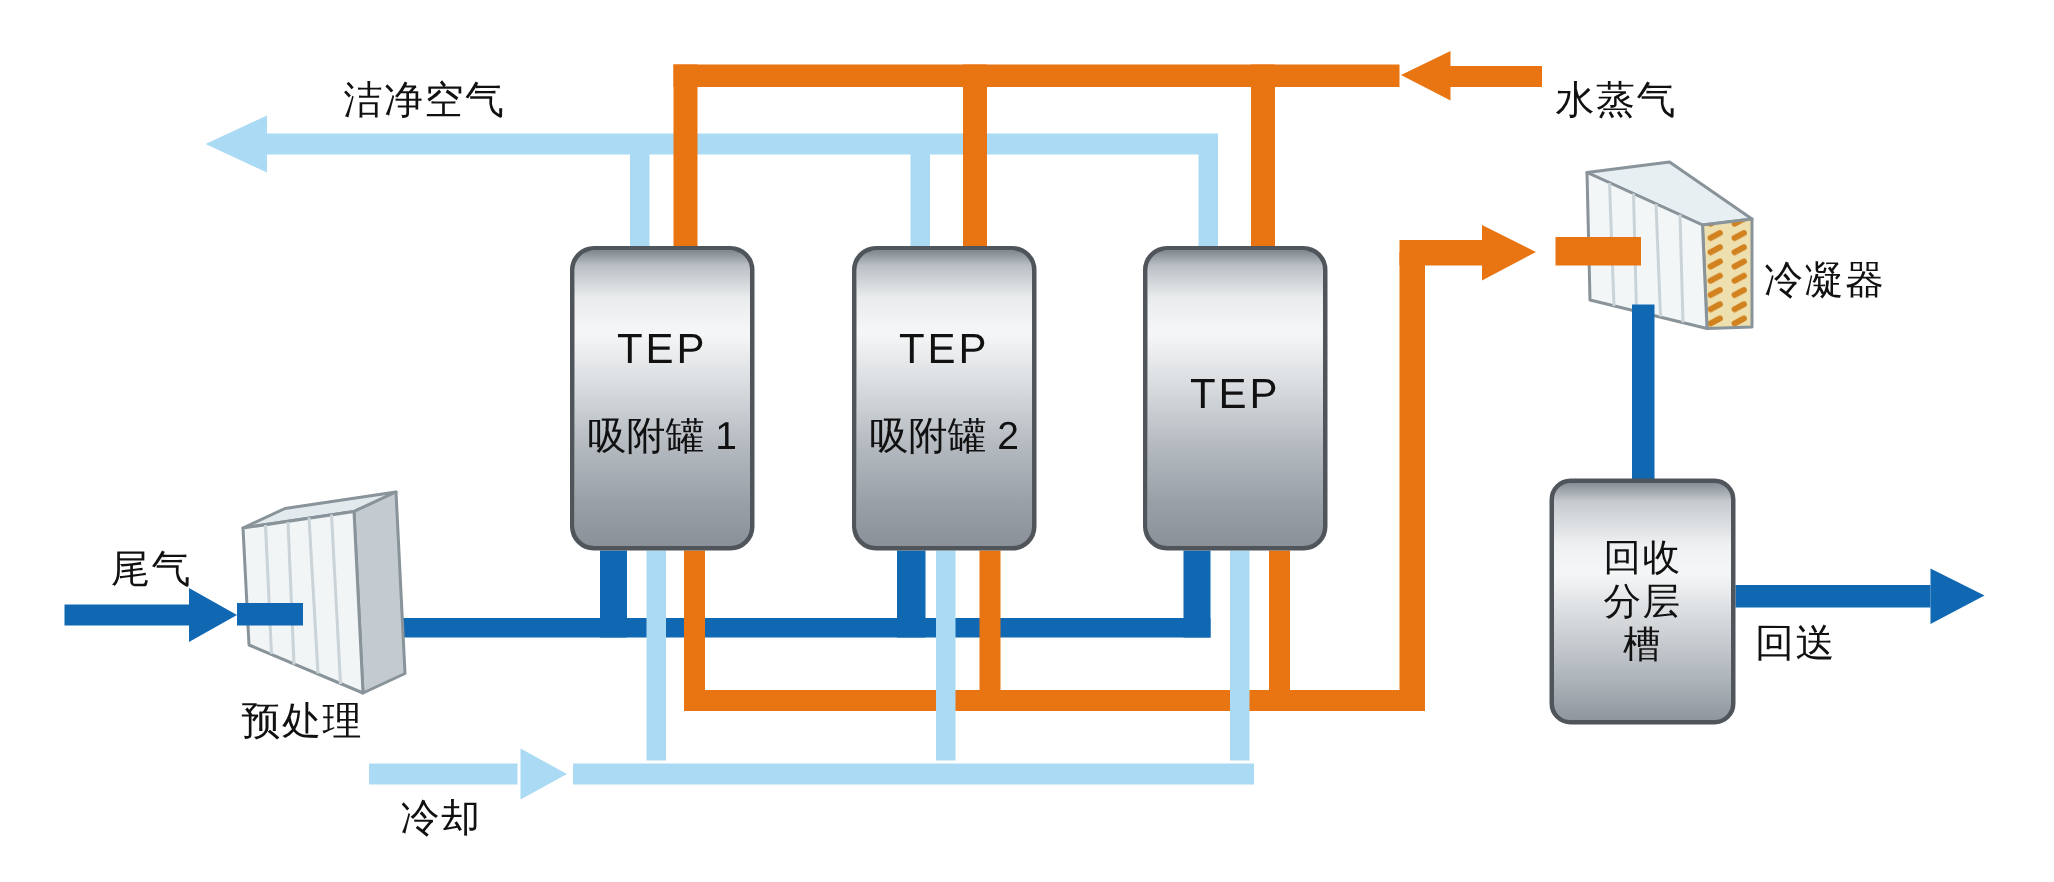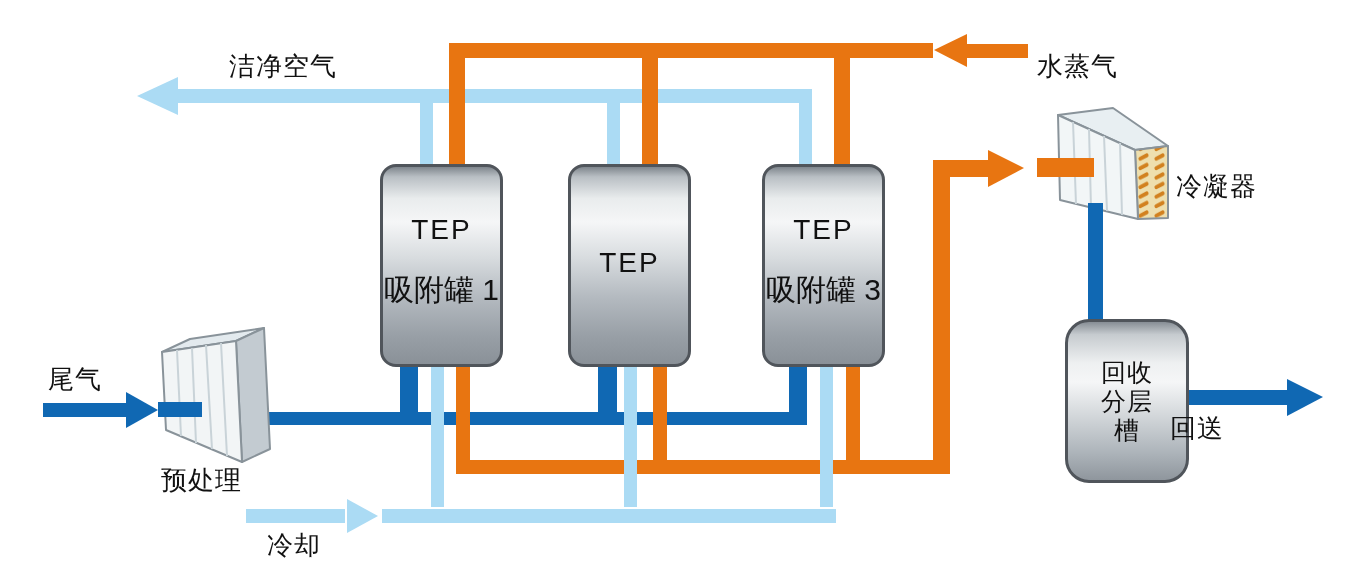--- a/index.html
+++ b/index.html
@@ -14,28 +14,28 @@
   }
   .tank{
     position:absolute;top:164px;width:123px;height:203px;box-sizing:border-box;
     border:3px solid var(--tank-border,#50555b);border-radius:16px;
     background:linear-gradient(180deg,#7f868d 0%,#b9bfc4 5%,#e9eced 16%,#f5f6f7 28%,
                #d8dcdf 46%,#b4bac0 66%,#989fa6 86%,#8a9198 100%);
     display:flex;flex-direction:column;align-items:center;justify-content:center;
     gap:24px;padding-bottom:6px;
   }
   .tank .t-top{font-size:28px;letter-spacing:2px;}
-  .tank .t-bot{font-size:30px;text-align:right;}
+  .tank .t-bot{font-size:26px;text-align:right;}
   .vessel{
     position:absolute;left:1033px;top:319px;width:124px;height:164px;box-sizing:border-box;
-    border:3px solid var(--tank-border,#50555b);border-radius:24px;
+    border:3px solid var(--tank-border,#50555b);border-radius:14px;
     background:linear-gradient(180deg,#878e95 0%,#c6cbcf 8%,#eef0f1 26%,#f5f6f7 38%,
                #d5d9dc 58%,#aeb5bb 82%,#8f969d 100%);
     display:flex;flex-direction:column;align-items:center;justify-content:center;
-    font-size:25px;line-height:29px;letter-spacing:1px;margin-left:32px;
+    font-size:25px;line-height:29px;letter-spacing:1px;
   }
 </style>
 </head>
 <body>
 
 <div class="stage">
 
   <svg width="1369" height="588" viewBox="0 0 1369 588">
     <defs>
       <pattern id="coilpat" width="16" height="9.5" patternUnits="userSpaceOnUse">
@@ -111,32 +111,32 @@
       <polygon points="1323,397 1287,379 1287,416"></polygon>
     </g>
   </svg>
 
   <div class="tank" style="left:380px">
     <span class="t-top">TEP</span>
     <span class="t-bot">吸附罐 1</span>
   </div>
   <div class="tank" style="left:568px">
     <span class="t-top">TEP</span>
+    <span class="t-bot">吸附罐 2</span>
   </div>
   <div class="tank" style="left:762px">
     <span class="t-top">TEP</span>
-    <span class="t-bot">吸附罐 3</span>
   </div>
 
   <div class="vessel">
     <span>回收</span>
     <span>分层</span>
     <span>槽</span>
   </div>
 
   <div class="lbl" style="left:229px;top:52px">洁净空气</div>
   <div class="lbl" style="left:1037px;top:52px">水蒸气</div>
   <div class="lbl" style="left:1176px;top:172px">冷凝器</div>
-  <div class="lbl" style="left:48px;top:365px">尾气</div>
+  <div class="lbl" style="left:74px;top:365px">尾气</div>
   <div class="lbl" style="left:161px;top:466px">预处理</div>
   <div class="lbl" style="left:267px;top:531px">冷却</div>
   <div class="lbl" style="left:1170px;top:414px">回送</div>
 </div>
 
 </body></html>

